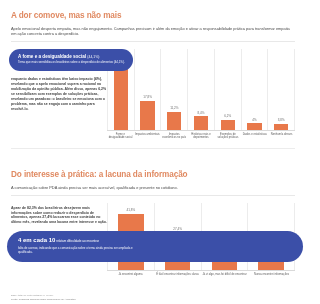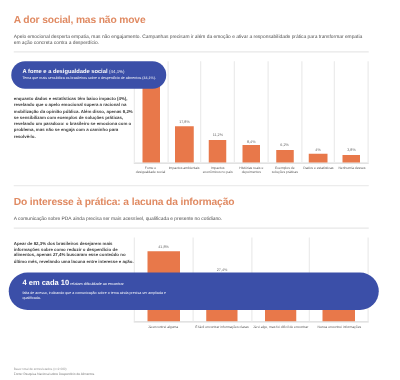--- a/index.html
+++ b/index.html
@@ -117,21 +117,21 @@
   }
   .footer .src { color: #7d7d7d; }
   .divider { height: 0.6px; background: #ececec; margin: 0 11px; }
 </style>
 </head>
 <body>
 
 <div class="page">
 
   <div class="section" style="padding-top:11px;">
-    <div class="section-title">A dor social, mas não move</div>
+    <div class="section-title">A dor comove, mas não mais</div>
     <div class="section-sub">Apelo emocional desperta empatia, mas não engajamento. Campanhas precisam ir além da emoção e ativar a responsabilidade prática para transformar empatia em ação concreta contra a desperdício.</div>
 
     <div class="block">
       <div class="leftcol">
         <div class="callout" style="margin-left:-2px;width:124px;">
           <div class="callout-head">
             <span>A fome e a desigualdade social</span>
             <span class="pct">(44,1%)</span>
           </div>
           <div class="callout-body">Tema que mais sensibiliza os brasileiros sobre o desperdício de alimentos (44,1%).</div>
@@ -187,21 +187,21 @@
               <div class="xlab">Dados e estatísticas</div>
               <div class="xlab">Nenhum/a desses</div>
             </div>
         </div>
       </div>
     </div>
   </div>
 
   <div class="divider" style="margin-top:8px;"></div>
 
-  <div class="section" style="padding-top:9px;">
+  <div class="section" style="padding-top:9px;margin-top:13px;">
     <div class="section-title">Do interesse à prática: a lacuna da informação</div>
     <div class="section-sub">A comunicação sobre PDA ainda precisa ser mais acessível, qualificada e presente no cotidiano.</div>
 
     <div class="block">
       <div class="leftcol">
         <div class="body-text" style="margin-top:3px;">Apear de 82,3% dos brasileiros desejarem mais informações sobre como reduzir o desperdício de alimentos, apenas 27,4% buscaram esse conteúdo no último mês, revelando uma lacuna entre interesse e ação.</div>
         <div class="callout callout-wide" style="margin-left:-4px;margin-top:6px;width:296px;">
           <div class="callout-big">
             <span>4 em cada 10</span><span class="rest"> relatam dificuldade ao encontrar</span>
           </div>

